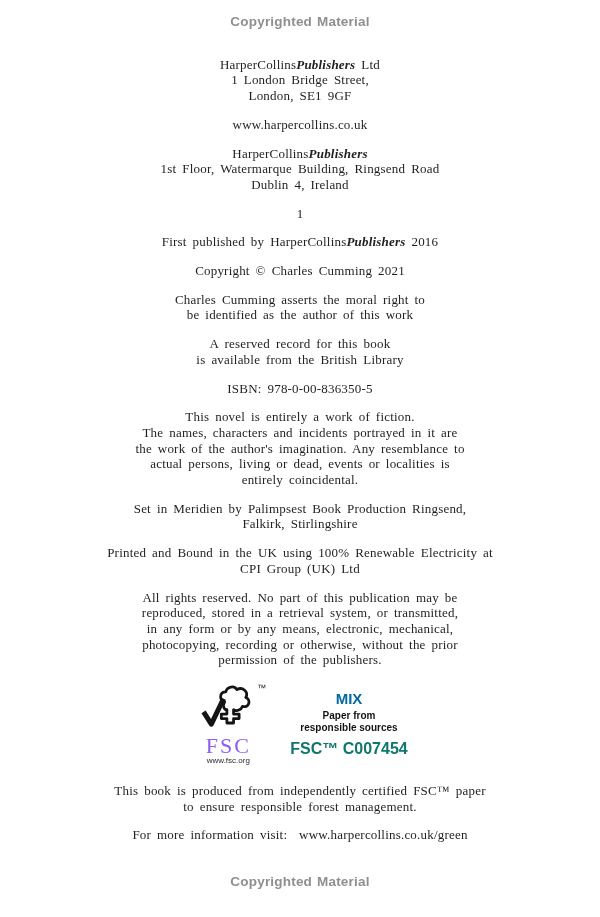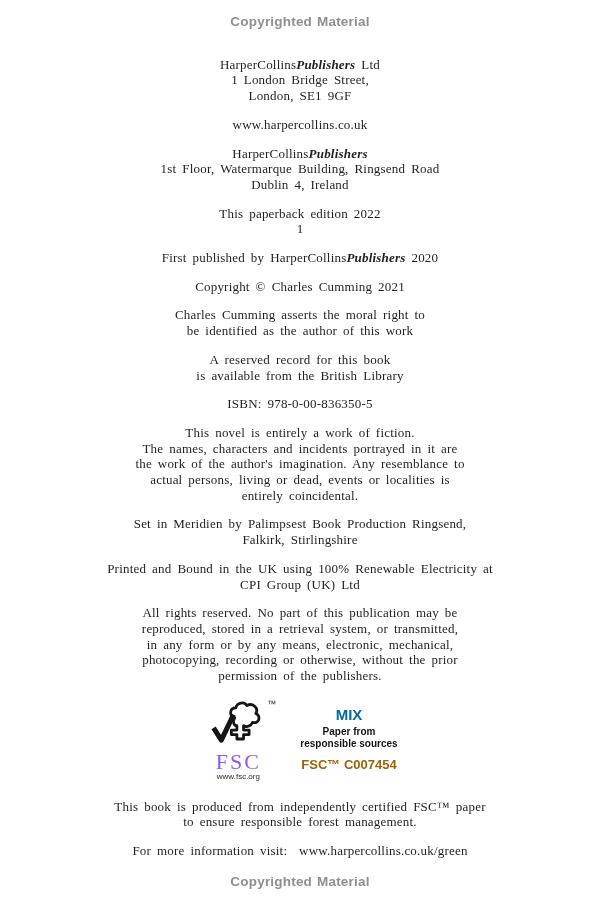--- a/index.html
+++ b/index.html
@@ -78,24 +78,24 @@
   }
   .fsc-desc {
     font-weight: bold;
     font-size: 10px;
     line-height: 12px;
     margin-top: 3px;
     color: #141414;
   }
   .fsc-license {
     font-weight: bold;
-    font-size: 13px;
+    font-size: 16px;
     line-height: 18px;
     margin-top: 6px;
-    color: #a16207;
+    color: #0f766e;
   }
 </style>
 </head>
 <body>
 
 <div class="page">
 
   <div class="watermark top">Copyrighted Material</div>
 
   <div class="content">
@@ -108,25 +108,24 @@
 
     <p class="block">www.harpercollins.co.uk</p>
 
     <p class="block">
       <span class="line"><span>HarperCollins</span><span class="ital">Publishers</span></span>
       <span class="line">1st Floor, Watermarque Building, Ringsend Road</span>
       <span class="line">Dublin 4, Ireland</span>
     </p>
 
     <p class="block">
-      <span class="line">This paperback edition 2022</span>
       <span class="line">1</span>
     </p>
 
-    <p class="block"><span>First published by HarperCollins</span><span class="ital">Publishers</span><span> 2020</span></p>
+    <p class="block"><span>First published by HarperCollins</span><span class="ital">Publishers</span><span> 2016</span></p>
 
     <p class="block">Copyright © Charles Cumming 2021</p>
 
     <p class="block lines">Charles Cumming asserts the moral right to
 be identified as the author of this work</p>
 
     <p class="block lines">A reserved record for this book
 is available from the British Library</p>
 
     <p class="block">ISBN: 978-0-00-836350-5</p>

